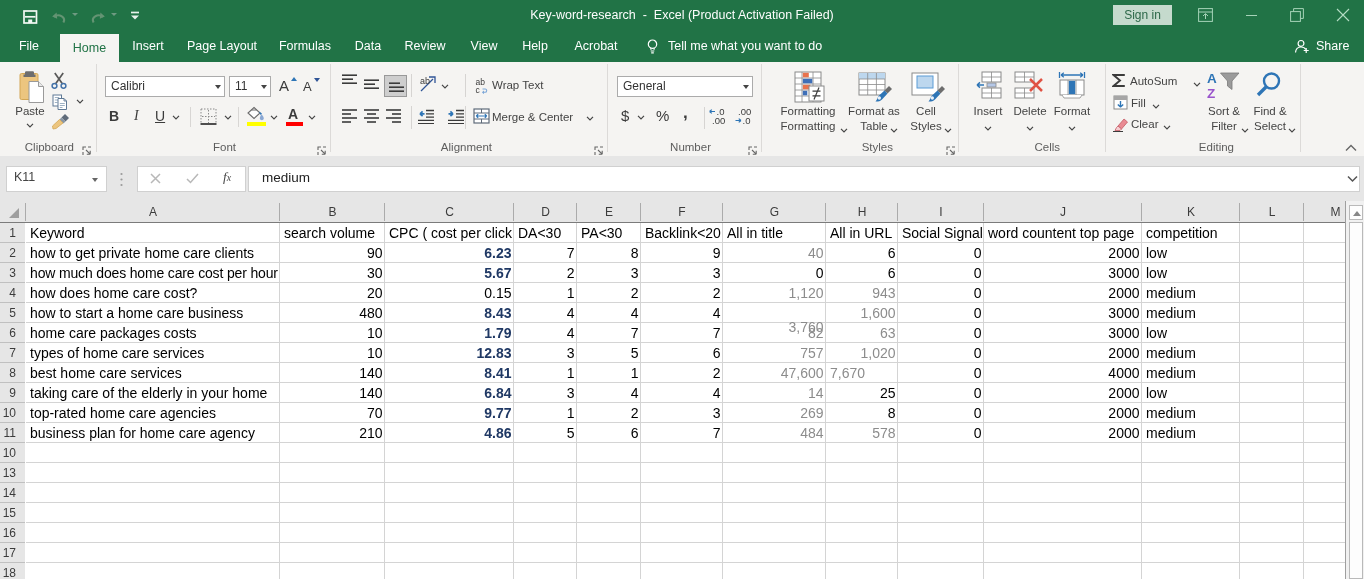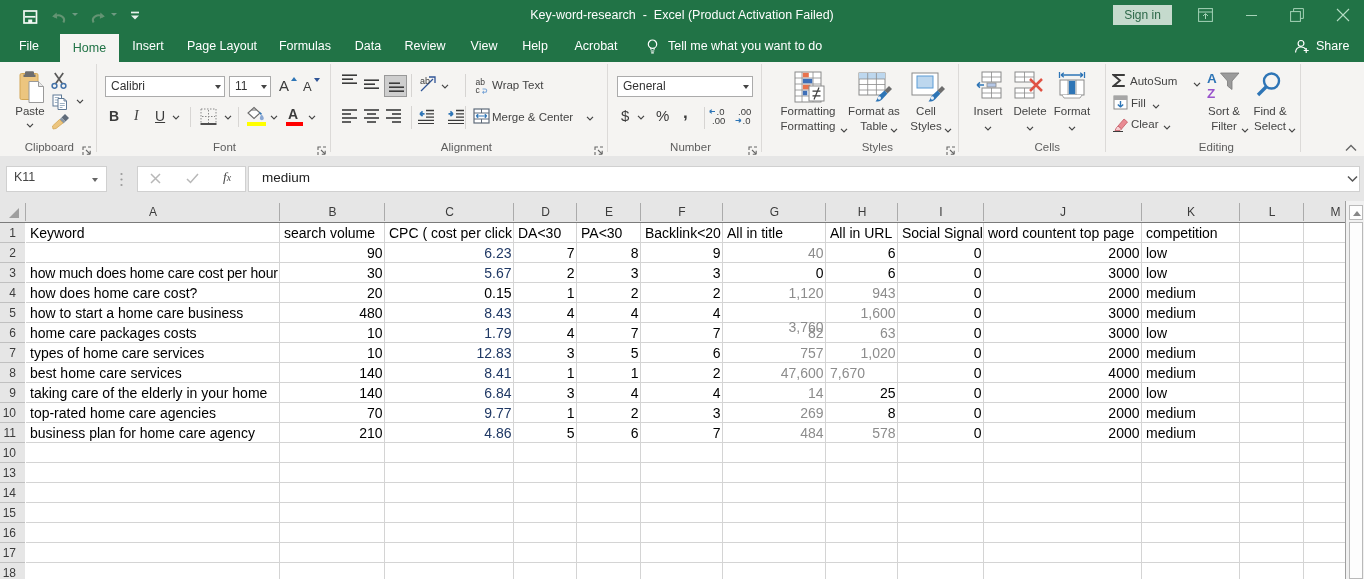--- a/index.html
+++ b/index.html
@@ -16,21 +16,21 @@
 #fbar{position:absolute;left:0;top:156px;width:1364px;height:45px;background:#e6e6e6}
 .wbox{position:absolute;top:10px;height:26px;background:#fff;border:1px solid #d0d0d0}
 #sheet{position:absolute;left:0;top:201px;width:1364px;height:378px;background:#fff;overflow:hidden}
 .ch{position:absolute;top:0;height:20px;font-size:12px;color:#3c3c3c;text-align:center;line-height:22px}
 .chs{position:absolute;top:2px;width:1px;height:18px;background:#ababab}
 .rh{position:absolute;left:0;width:25px;background:#e6e6e6;font-size:12px;color:#3c3c3c;text-align:right;padding-right:9px;border-bottom:1px solid #c0c0c0}
 .cell{position:absolute;height:20px;font-size:14px;color:#000;line-height:21px;white-space:nowrap;overflow:hidden}
 .gvl{position:absolute;width:1px;background:#d4d4d4}
 .num{text-align:right;padding-right:1.5px}
 .txt{text-align:left;padding-left:4px}
-.cpc{font-weight:normal;color:#1f3864}
+.cpc{font-weight:bold;color:#1f3864}
 .gray{color:#8c8c8c}
 .tight{letter-spacing:-0.16px}
 .ghl{position:absolute;height:1px;background:#d4d4d4}
 svg{display:block}
 </style></head><body>
 <div id="titlebar">
 <svg class="a" style="left:23px;top:10px" width="15" height="14" viewBox="0 0 15 14">
 <rect x="1" y="1" width="12.5" height="12" fill="none" stroke="#f2f8f4" stroke-width="1.7"></rect>
 <path d="M2 6.8 H12.5" stroke="#f2f8f4" stroke-width="1.7"></path>
 <rect x="5.2" y="9.5" width="4" height="3.5" fill="#f2f8f4"></rect>
@@ -510,20 +510,21 @@
 <div class="cell txt" style="left:280px;top:22px;width:104px">search volume</div>
 <div class="cell txt" style="left:385px;top:22px;width:128px">CPC ( cost per click</div>
 <div class="cell txt" style="left:514px;top:22px;width:62px">DA&lt;30</div>
 <div class="cell txt" style="left:577px;top:22px;width:63px">PA&lt;30</div>
 <div class="cell txt" style="left:641px;top:22px;width:81px">Backlink&lt;20</div>
 <div class="cell txt" style="left:723px;top:22px;width:102px">All in title</div>
 <div class="cell txt" style="left:826px;top:22px;width:71px">All in URL</div>
 <div class="cell txt" style="left:898px;top:22px;width:85px">Social Signal</div>
 <div class="cell txt" style="left:984px;top:22px;width:157px">word countent top page</div>
 <div class="cell txt" style="left:1142px;top:22px;width:97px">competition</div>
+<div class="cell txt" style="left:26px;top:42px;width:253px">how to get private home care clients</div>
 <div class="cell num" style="left:280px;top:42px;width:104px">90</div>
 <div class="cell num cpc" style="left:385px;top:42px;width:128px">6.23</div>
 <div class="cell num" style="left:514px;top:42px;width:62px">7</div>
 <div class="cell num" style="left:577px;top:42px;width:63px">8</div>
 <div class="cell num" style="left:641px;top:42px;width:81px">9</div>
 <div class="cell num gray" style="left:723px;top:42px;width:102px">40</div>
 <div class="cell num" style="left:826px;top:42px;width:71px">6</div>
 <div class="cell num" style="left:898px;top:42px;width:85px">0</div>
 <div class="cell num" style="left:984px;top:42px;width:157px">2000</div>
 <div class="cell txt" style="left:1142px;top:42px;width:97px">low</div>

